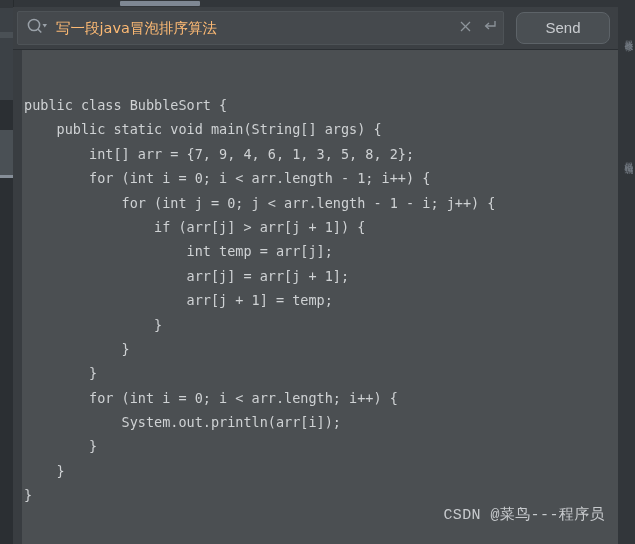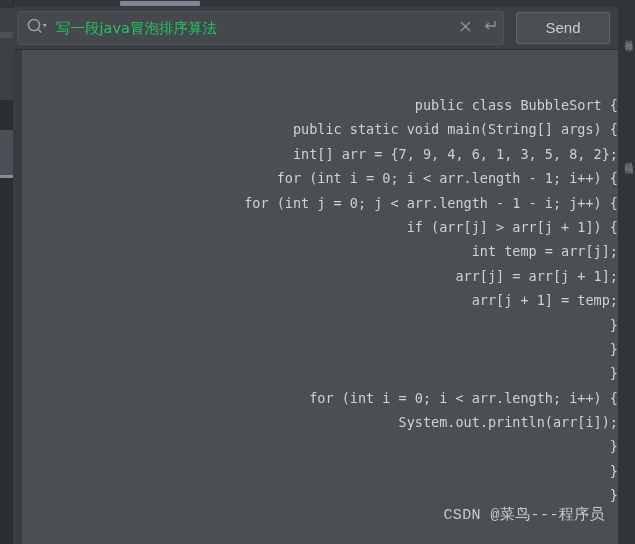--- a/index.html
+++ b/index.html
@@ -93,40 +93,40 @@
     border: 1px solid #4e5357;
     border-radius: 2px;
     display: flex;
     align-items: center;
     box-sizing: border-box;
     padding: 0 6px 0 8px;
   }
   #search-icon { flex: 0 0 auto; display: block; margin-right: 8px; }
   #search-value {
     flex: 1 1 auto;
-    color: #22c55e;
+    color: #fdba74;
     font-size: 14.5px;
     line-height: 18px;
     white-space: nowrap;
     overflow: hidden;
     font-family: "DejaVu Sans", "Liberation Sans", sans-serif;
   }
   #clear-icon, #enter-icon {
     flex: 0 0 auto;
     color: #8d949b;
     margin-left: 10px;
     display: block;
   }
   #send-button {
     flex: 0 0 auto;
     margin: 0 8px 0 12px;
     width: 94px; height: 32px;
     background: #4a4f53;
     border: 1px solid #5d6368;
-    border-radius: 2px;
+    border-radius: 8px;
     color: #c9ccd0;
     font-size: 15px;
     line-height: 30px;
     text-align: center;
     box-sizing: border-box;
   }
 
   
   #code-panel {
     position: absolute;
@@ -147,21 +147,21 @@
     left: 9px; top: 0;
     width: 596px; height: 494px;
     padding: 43px 0 0 2px;
     box-sizing: border-box;
     font-family: "DejaVu Sans Mono", "Liberation Mono", monospace;
     font-size: 13.5px;
     line-height: 24.4px;
     color: #cfd2d4;
     white-space: pre;
   }
-  .code-line { height: 24.4px; white-space: pre; text-align: right; }
+  .code-line { height: 24.4px; white-space: pre; }
 
   
   #watermark {
     position: absolute;
     right: 30px; bottom: 20px;
     color: #d2d5d8;
     font-size: 15px;
     letter-spacing: .4px;
     font-family: Liberation Mono, monospace;
     opacity: .92;

